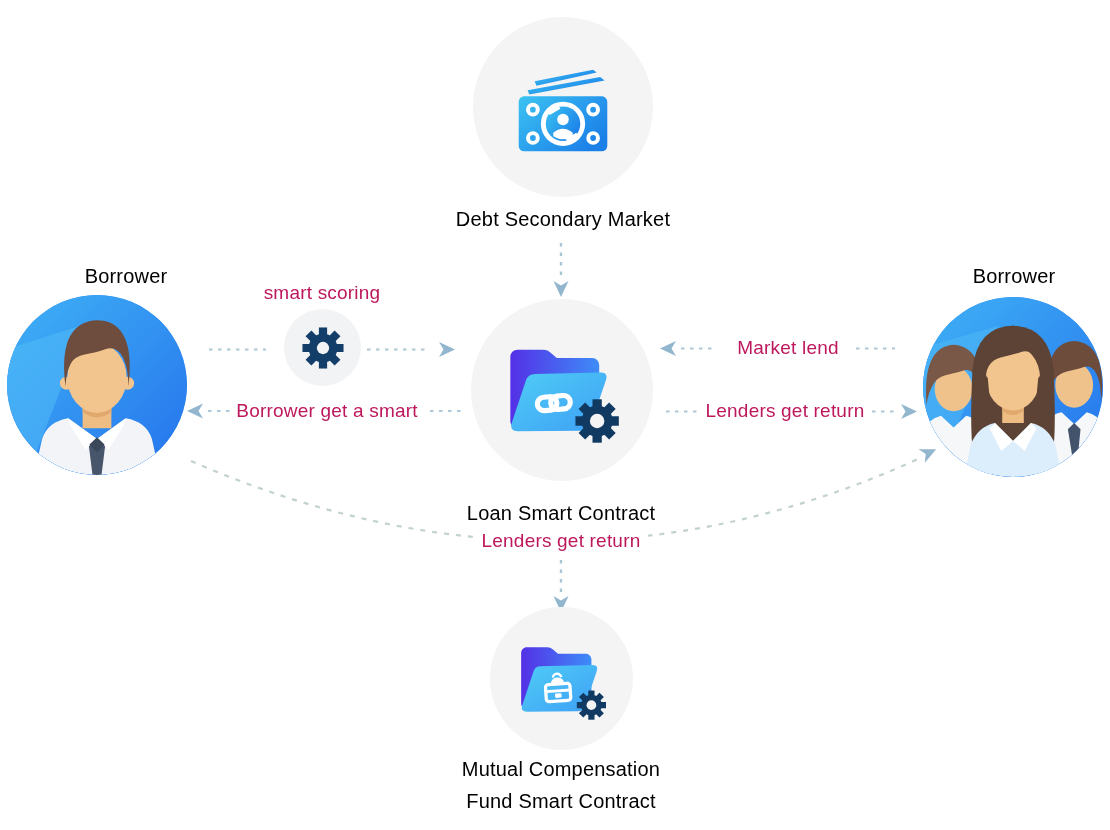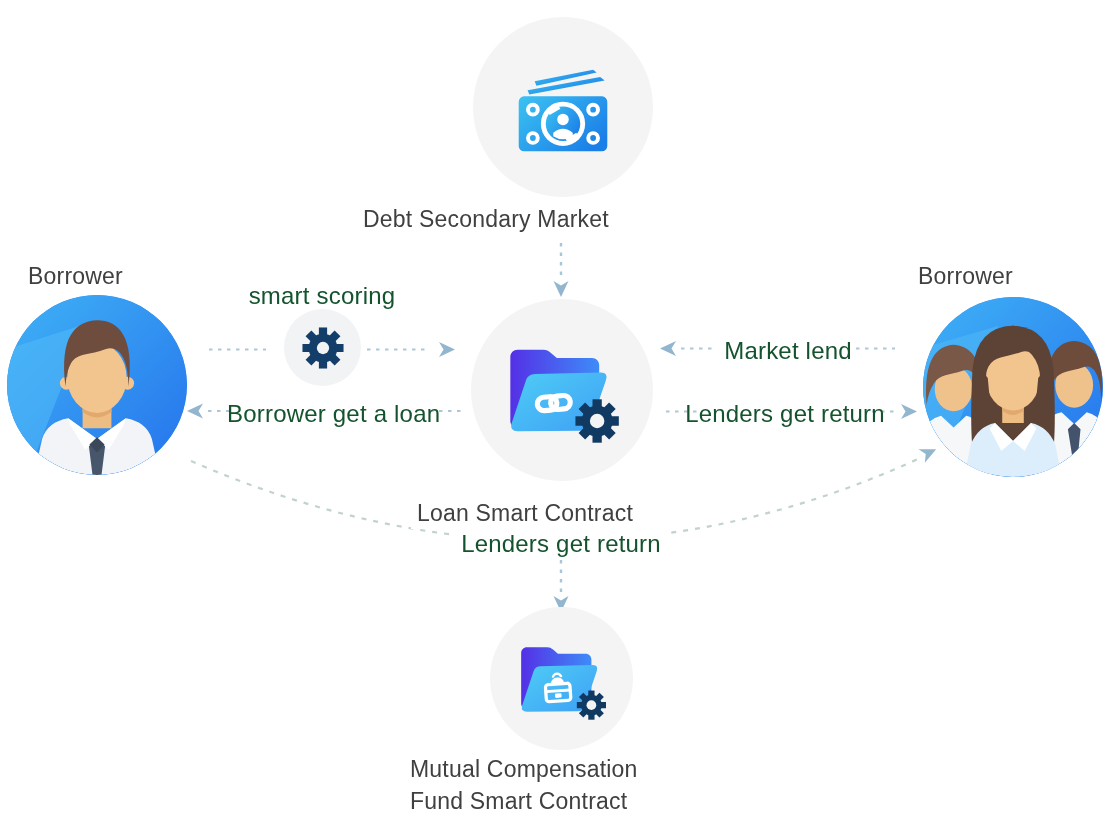--- a/index.html
+++ b/index.html
@@ -2,23 +2,23 @@
 <html><head>
 <meta charset="utf-8">
 <style>
   html,body{margin:0;padding:0;background:#ffffff;}
   #canvas{
     position:relative;width:1110px;height:830px;background:#ffffff;overflow:hidden;
     font-family:"Liberation Sans", sans-serif;
   }
   .circle{position:absolute;border-radius:50%;background:#f4f4f5;display:flex;align-items:center;justify-content:center;}
   .avatar{overflow:hidden;background:#2e8df1;}
-  .node-title{position:absolute;color:#404040;font-size:23px;letter-spacing:.2px;line-height:31px;}
+  .node-title{position:absolute;color:#000000;font-size:20px;letter-spacing:.2px;text-align:center;line-height:31px;}
   .node-title .mask{display:inline-block;background:#ffffff;padding:0 6px;}
-  .flow-label{position:absolute;color:#14532d;font-size:24px;letter-spacing:.2px;text-align:center;white-space:nowrap;}
+  .flow-label{position:absolute;color:#be185d;font-size:19px;letter-spacing:.2px;text-align:center;white-space:nowrap;}
   .flow-label .mask{display:inline-block;background:#ffffff;padding:0 8px;}
   svg{display:block;}
   #arrow-overlay{position:absolute;left:0;top:0;pointer-events:none;}
 </style>
 </head>
 <body>
 
 <div id="canvas">
 
   <svg id="arrow-overlay" width="1110" height="830" viewBox="0 0 1110 830">
@@ -228,17 +228,17 @@
         <circle r="15" fill="#113a63"></circle>
         <circle r="7" fill="#f4f4f5"></circle>
       </g>
     </svg>
   </div>
   <div class="node-title" style="left:410px;top:753px;width:302px;line-height:32px;">
     <div>Mutual Compensation</div>
     <div>Fund Smart Contract</div>
   </div>
 
-  <div class="flow-label" style="left:227px;top:400px;width:200px;">Borrower get a loan</div>
+  <div class="flow-label" style="left:227px;top:400px;width:200px;">Borrower get a smart</div>
   <div class="flow-label" style="left:688px;top:337px;width:200px;">Market lend</div>
   <div class="flow-label" style="left:685px;top:400px;width:200px;">Lenders get return</div>
 
 </div>
 
 </body></html>

